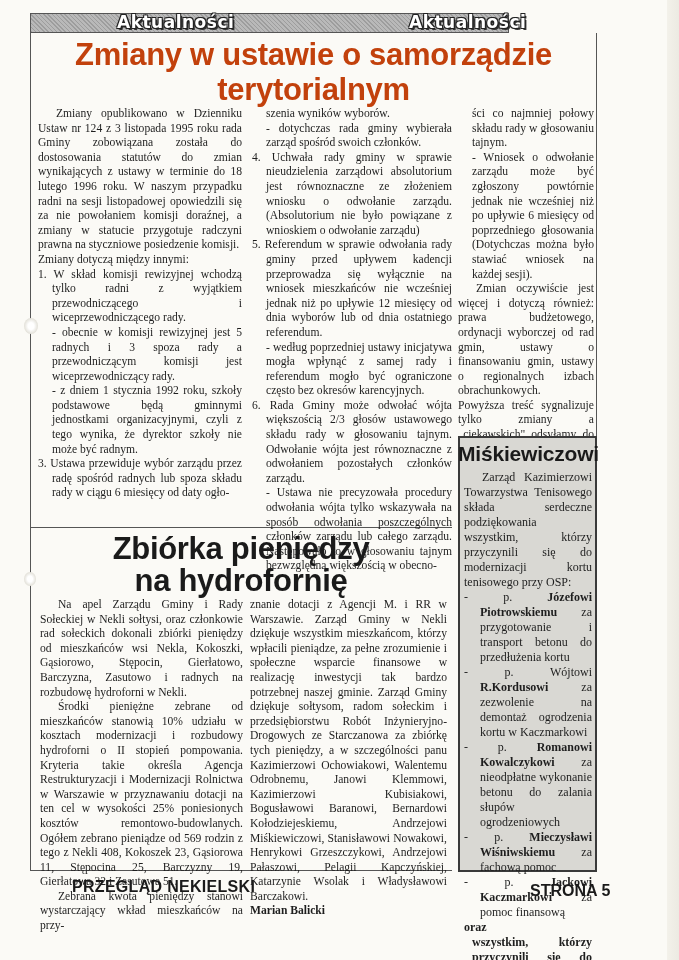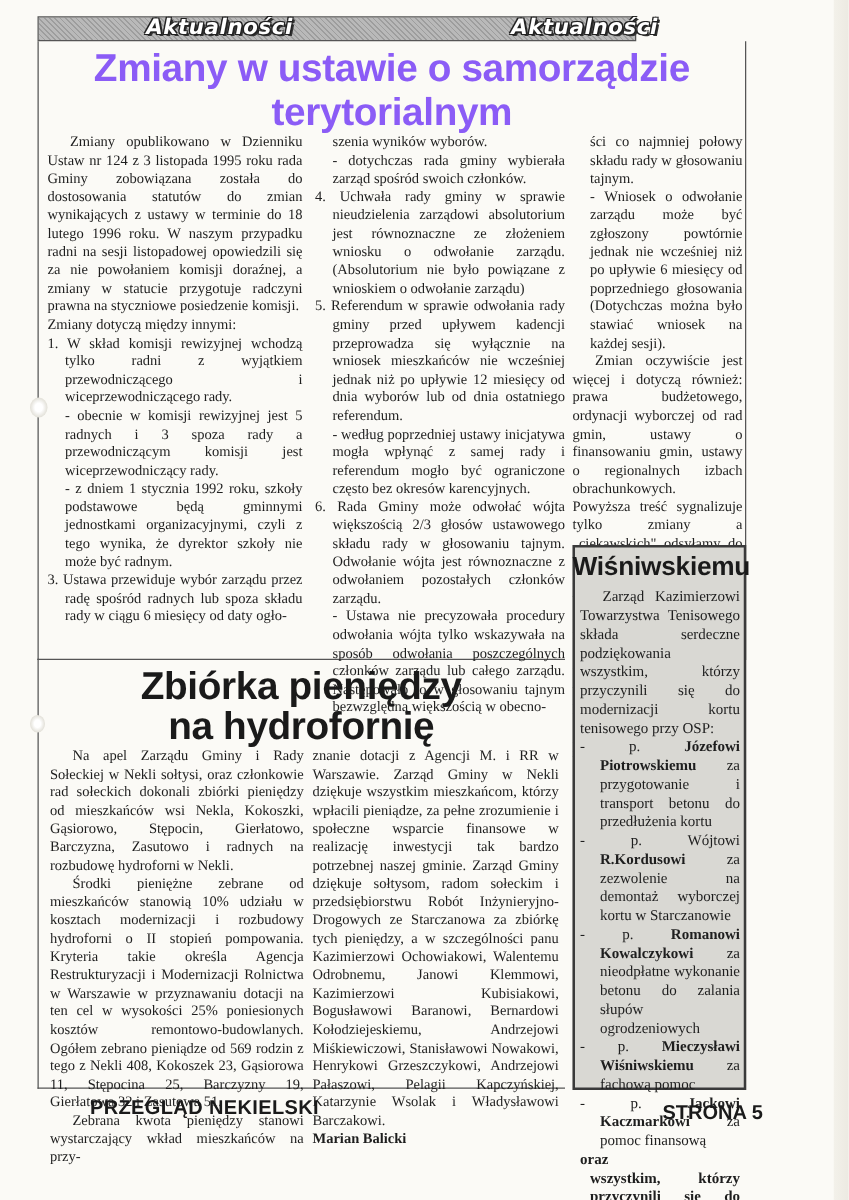--- a/index.html
+++ b/index.html
@@ -3,32 +3,32 @@
 <meta charset="utf-8">
 <style>
   * { box-sizing: border-box; margin: 0; padding: 0; }
   html, body { width: 679px; height: 960px; background: #fbfaf6; overflow: hidden; }
   body { position: relative; font-family: "Liberation Serif", serif; color: #1e1e1e; }
 
   .page-edge { position: absolute; right: 0; top: 0; width: 12px; height: 960px; background: linear-gradient(to right, #f3f1ea, #eceae2); }
 
   .banner { position: absolute; left: 30px; top: 13px; width: 479px; height: 20px;
     background: repeating-linear-gradient(45deg, #9d9d9d 0 1px, #b9b9b9 1px 3px);
-    border: 1px solid #555; display: flex; align-items: center; font-style: italic; }
+    border: 1px solid #555; display: flex; align-items: center; }
   .banner-word { font-family: "DejaVu Sans", sans-serif; font-weight: 900; font-size: 17px; color: #fff;
     letter-spacing: 0.5px; text-shadow: -1px -1px 0 #222, 1px -1px 0 #222, -1px 1px 0 #222, 1px 1px 0 #222, 2px 2px 0 #333;
     position: absolute; top: -2px; }
   .banner-word.w1 { left: 86px; }
   .banner-word.w2 { left: 378px; }
 
   .frame-top { position: absolute; left: 30px; top: 33px; width: 567px; height: 495px; border-left: 1px solid #555; border-right: 1px solid #555; }
   .frame-bottom { position: absolute; left: 30px; top: 527px; width: 422px; height: 344px; border-left: 1px solid #555; border-top: 1px solid #555; border-bottom: 1px solid #555; }
 
   .headline { position: absolute; left: 30px; width: 567px; text-align: center;
-    font-family: "Liberation Sans", sans-serif; font-weight: 700; color: #8b5cf6; letter-spacing: -0.3px; }
+    font-family: "Liberation Sans", sans-serif; font-weight: 700; color: #c2410c; letter-spacing: -0.3px; }
   .h1-line1 { top: 37px; font-size: 31px; }
   .h1-line2 { top: 72px; font-size: 31px; }
 
   .col { position: absolute; font-size: 11.6px; line-height: 14.6px; text-align: justify; }
   .col p { margin: 0; }
   .ind { text-indent: 18px; }
   .li { padding-left: 14px; text-indent: -14px; }
   .sub { padding-left: 14px; }
   .subi { padding-left: 14px; }
   .sig { font-weight: 700; margin-top: 4px; }
@@ -112,25 +112,25 @@
   <p class="ind">Środki pieniężne zebrane od mieszkańców stanowią 10% udziału w kosztach modernizacji i rozbudowy hydroforni o II stopień pompowania. Kryteria takie określa Agencja Restrukturyzacji i Modernizacji Rolnictwa w Warszawie w przyznawaniu dotacji na ten cel w wysokości 25% poniesionych kosztów remontowo-budowlanych. Ogółem zebrano pieniądze od 569 rodzin z tego z Nekli 408, Kokoszek 23, Gąsiorowa 11, Stępocina 25, Barczyzny 19, Gierłatowa 32 i Zasutowa 51.</p>
   <p class="ind">Zebrana kwota pieniędzy stanowi wystarczający wkład mieszkańców na przy-</p>
 </div>
 
 <div class="col col5">
   <p>znanie dotacji z Agencji M. i RR w Warszawie.   Zarząd Gminy w Nekli dziękuje wszystkim mieszkańcom, którzy wpłacili pieniądze, za pełne zrozumienie i społeczne wsparcie finansowe w realizację inwestycji tak bardzo potrzebnej naszej gminie. Zarząd Gminy dziękuje sołtysom, radom sołeckim i przedsiębiorstwu Robót Inżynieryjno-Drogowych ze Starczanowa za zbiórkę tych pieniędzy, a w szczególności panu Kazimierzowi Ochowiakowi, Walentemu Odrobnemu, Janowi Klemmowi, Kazimierzowi Kubisiakowi, Bogusławowi Baranowi, Bernardowi Kołodziejeskiemu, Andrzejowi Miśkiewiczowi, Stanisławowi Nowakowi, Henrykowi Grzeszczykowi, Andrzejowi Pałaszowi, Pelagii Kapczyńskiej, Katarzynie Wsolak i Władysławowi Barczakowi.</p>
   <p class="sig">Marian Balicki</p>
 </div>
 
 <div class="thanks-box"></div>
-<div class="thanks-title">Wiśniwskiemu</div>
+<div class="thanks-title">Miśkiewiczowi</div>
 <div class="col col6">
   <p class="ind">Zarząd Kazimierzowi Towarzystwa Tenisowego składa serdeczne podziękowania wszystkim, którzy przyczynili się do modernizacji kortu tenisowego przy OSP:</p>
   <p class="li2"><span>- p. </span><b>Józefowi Piotrowskiemu</b><span> za przygotowanie i transport betonu do przedłużenia kortu</span></p>
-  <p class="li2"><span>- p. Wójtowi </span><b>R.Kordusowi</b><span> za zezwolenie na demontaż wyborczej kortu w Starczanowie</span></p>
+  <p class="li2"><span>- p. Wójtowi </span><b>R.Kordusowi</b><span> za zezwolenie na demontaż ogrodzenia kortu w Kaczmarkowi</span></p>
   <p class="li2"><span>- p. </span><b>Romanowi Kowalczykowi</b><span> za nieodpłatne wykonanie betonu do zalania słupów ogrodzeniowych</span></p>
   <p class="li2"><span>- p. </span><b>Mieczysławi Wiśniwskiemu</b><span> za fachową pomoc</span></p>
   <p class="li2"><span>- p. </span><b>Jackowi Kaczmarkowi</b><span> za pomoc finansową</span></p>
   <p class="oraz">oraz</p>
   <p class="boldpara">wszystkim, którzy przyczynili się do propagowania tego pięknego sportu, a których tutaj nie wymieniliśmy.</p>
 
 </div>
 
 <div class="footer-left">PRZEGLĄD  NEKIELSKI</div>
 <div class="footer-right">STRONA 5</div>

